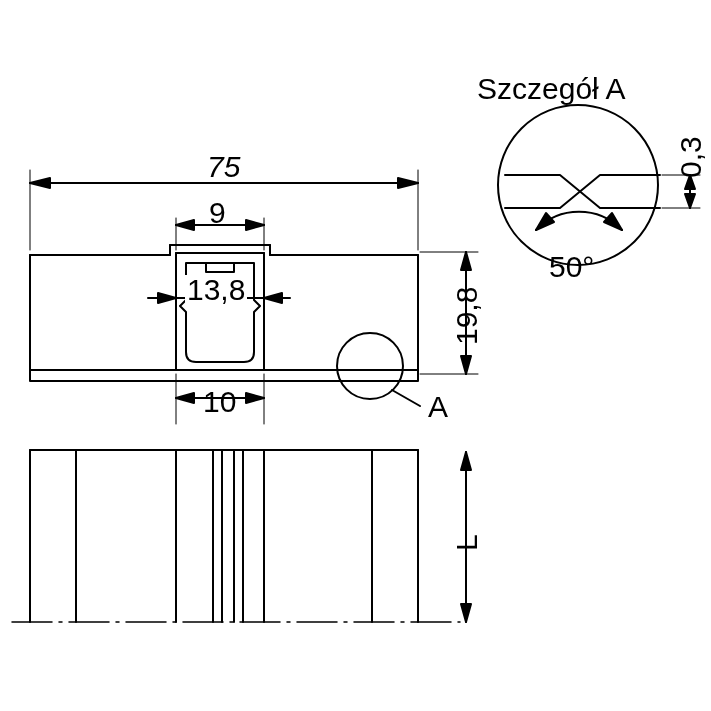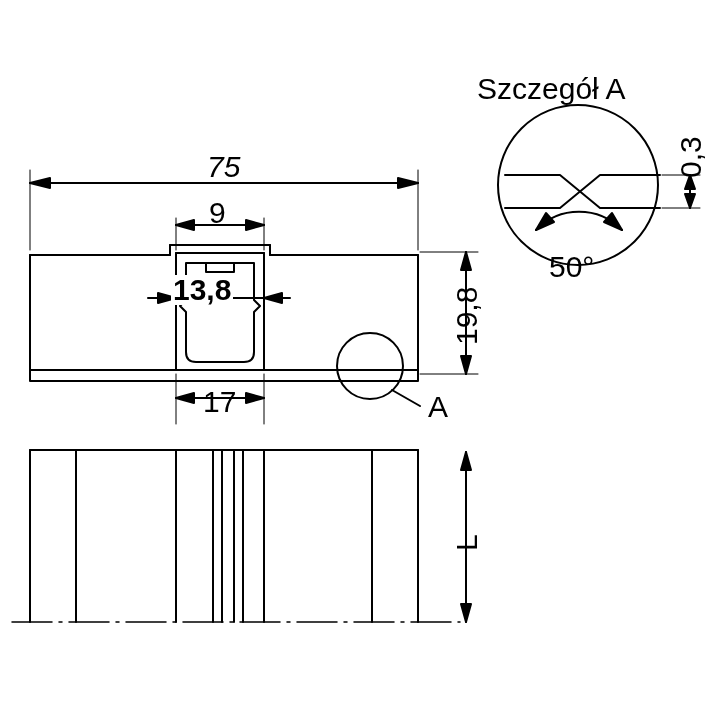--- a/index.html
+++ b/index.html
@@ -135,23 +135,23 @@
 
     </g>
   </svg>
 
   <div class="lbl title" style="left:477px; top:74px;">Szczegół A</div>
 
   <div class="lbl big" style="left:207px; top:152px;font-style:italic;">75</div>
 
   <div class="lbl big" style="left:209px; top:198px;">9</div>
 
-  <div class="lbl big" style="left:171px; top:275px; background:#fff; padding:0 2px;font-weight:bold;">13,8</div>
+  <div class="lbl big" style="left:185px; top:275px; background:#fff; padding:0 2px;">13,8</div>
 
-  <div class="lbl big" style="left:203px; top:387px;">17</div>
+  <div class="lbl big" style="left:203px; top:387px;">10</div>
 
   <div class="lbl big rot90" style="left:452px; top:345px;">19,8</div>
 
   <div class="lbl big rot90" style="left:676px; top:178px;">0,3</div>
 
   <div class="lbl big" style="left:549px; top:252px;">50°</div>
 
   <div class="lbl big" style="left:428px; top:392px;">A</div>
 
   <div class="lbl big rot90" style="left:452px; top:551px;">L</div>

